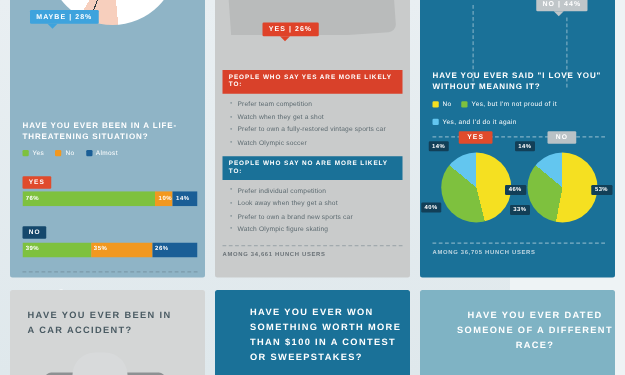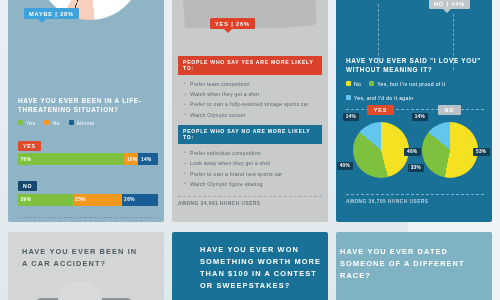--- a/index.html
+++ b/index.html
@@ -318,21 +318,21 @@
 
     </div>
   </div>
 
   <div class="card botcard col2 bg-navy">
     <div class="bot-title q-white" style="position:absolute; left:28px; top:12px; width:130px;">HAVE YOU EVER WON SOMETHING WORTH MORE THAN $100 IN A CONTEST OR SWEEPSTAKES?</div>
 
   </div>
 
   <div class="card botcard col3 bg-teal">
-    <div class="bot-title q-white" style="position:absolute; left:4px; top:14px; width:132px;">HAVE YOU EVER DATED SOMEONE OF A DIFFERENT RACE?</div>
+    <div class="bot-title q-white" style="position:absolute; left:26px; top:14px; width:132px;text-align:center;">HAVE YOU EVER DATED SOMEONE OF A DIFFERENT RACE?</div>
     <div class="hands">
       
       
       
       
     </div>
   </div>
 
 </div>
 

